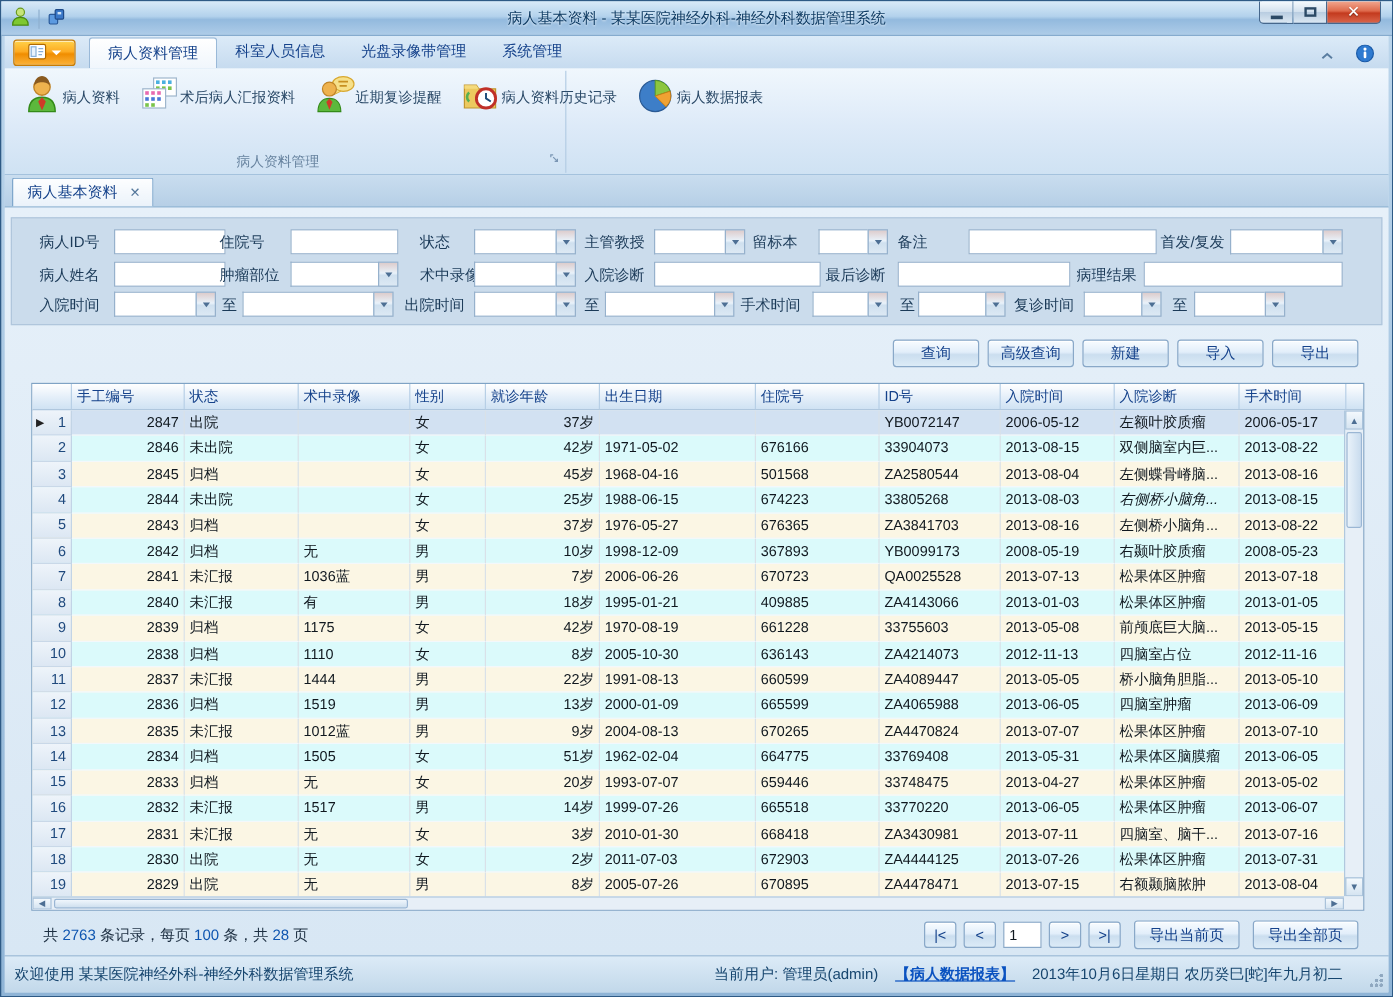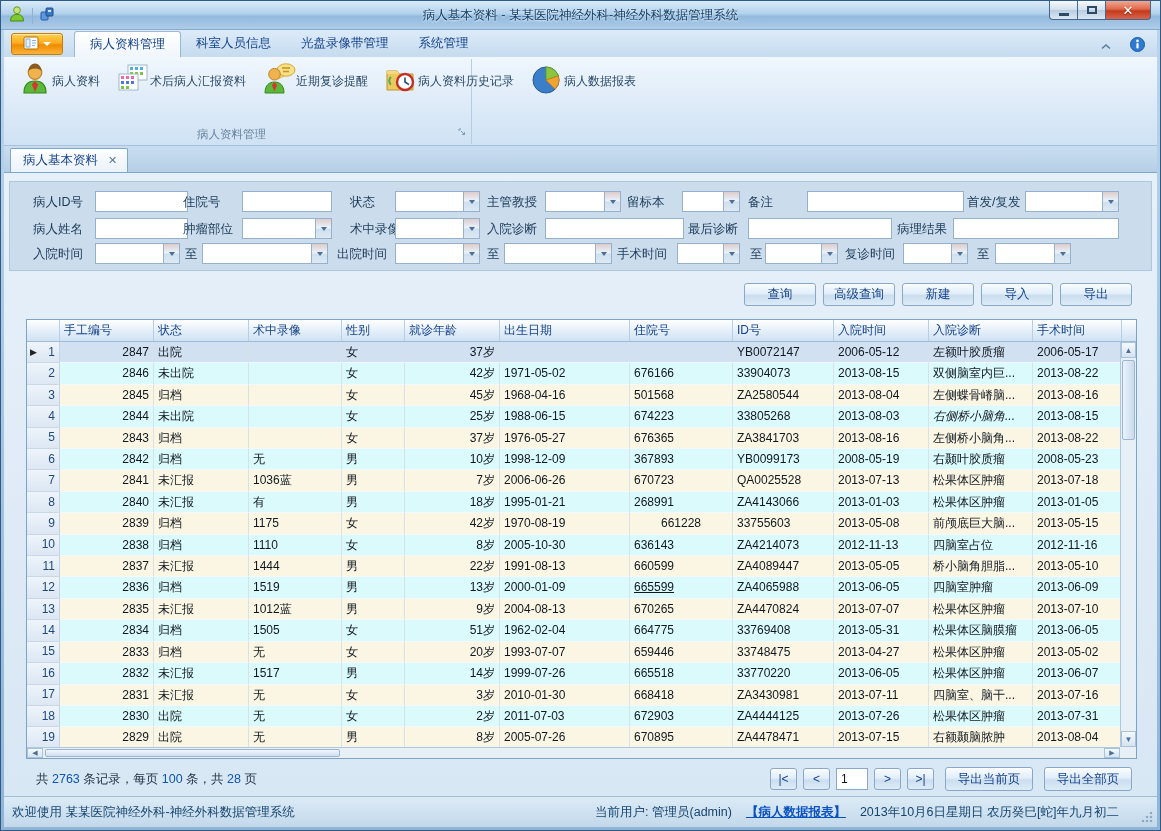--- a/index.html
+++ b/index.html
@@ -538,37 +538,37 @@
             <div class="trow row-cyan">
               <div class="tc ind" style="width: 33px;">
                 <span>8</span>
               </div>
               <div class="tc r" style="width: 94px;">2840</div>
               <div class="tc" style="width: 95px;">未汇报</div>
               <div class="tc" style="width: 93px;">有</div>
               <div class="tc" style="width: 63px;">男</div>
               <div class="tc r" style="width: 95px;">18岁</div>
               <div class="tc" style="width: 130px;">1995-01-21</div>
-              <div class="tc" style="width: 103px;">268991</div>
+              <div class="tc" style="width: 103px;">409885</div>
               <div class="tc" style="width: 101px;">ZA4143066</div>
               <div class="tc" style="width: 95px;">2013-01-03</div>
               <div class="tc" style="width: 104px;">松果体区肿瘤</div>
               <div class="tc" style="width: 89px;">2013-01-05</div>
             </div>
             <div class="trow row-cream">
               <div class="tc ind" style="width: 33px;">
                 <span>9</span>
               </div>
               <div class="tc r" style="width: 94px;">2839</div>
               <div class="tc" style="width: 95px;">归档</div>
               <div class="tc" style="width: 93px;">1175</div>
               <div class="tc" style="width: 63px;">女</div>
               <div class="tc r" style="width: 95px;">42岁</div>
               <div class="tc" style="width: 130px;">1970-08-19</div>
-              <div class="tc" style="width: 103px; text-align: center;">661228</div>
+              <div class="tc" style="width: 103px;">661228</div>
               <div class="tc" style="width: 101px;">33755603</div>
               <div class="tc" style="width: 95px;">2013-05-08</div>
               <div class="tc" style="width: 104px;">前颅底巨大脑...</div>
               <div class="tc" style="width: 89px;">2013-05-15</div>
             </div>
             <div class="trow row-cyan">
               <div class="tc ind" style="width: 33px;">
                 <span>10</span>
               </div>
               <div class="tc r" style="width: 94px;">2838</div>
@@ -602,21 +602,21 @@
             <div class="trow row-cyan">
               <div class="tc ind" style="width: 33px;">
                 <span>12</span>
               </div>
               <div class="tc r" style="width: 94px;">2836</div>
               <div class="tc" style="width: 95px;">归档</div>
               <div class="tc" style="width: 93px;">1519</div>
               <div class="tc" style="width: 63px;">男</div>
               <div class="tc r" style="width: 95px;">13岁</div>
               <div class="tc" style="width: 130px;">2000-01-09</div>
-              <div class="tc" style="width: 103px; text-decoration: underline;">665599</div>
+              <div class="tc" style="width: 103px;">665599</div>
               <div class="tc" style="width: 101px;">ZA4065988</div>
               <div class="tc" style="width: 95px;">2013-06-05</div>
               <div class="tc" style="width: 104px;">四脑室肿瘤</div>
               <div class="tc" style="width: 89px;">2013-06-09</div>
             </div>
             <div class="trow row-cream">
               <div class="tc ind" style="width: 33px;">
                 <span>13</span>
               </div>
               <div class="tc r" style="width: 94px;">2835</div>

